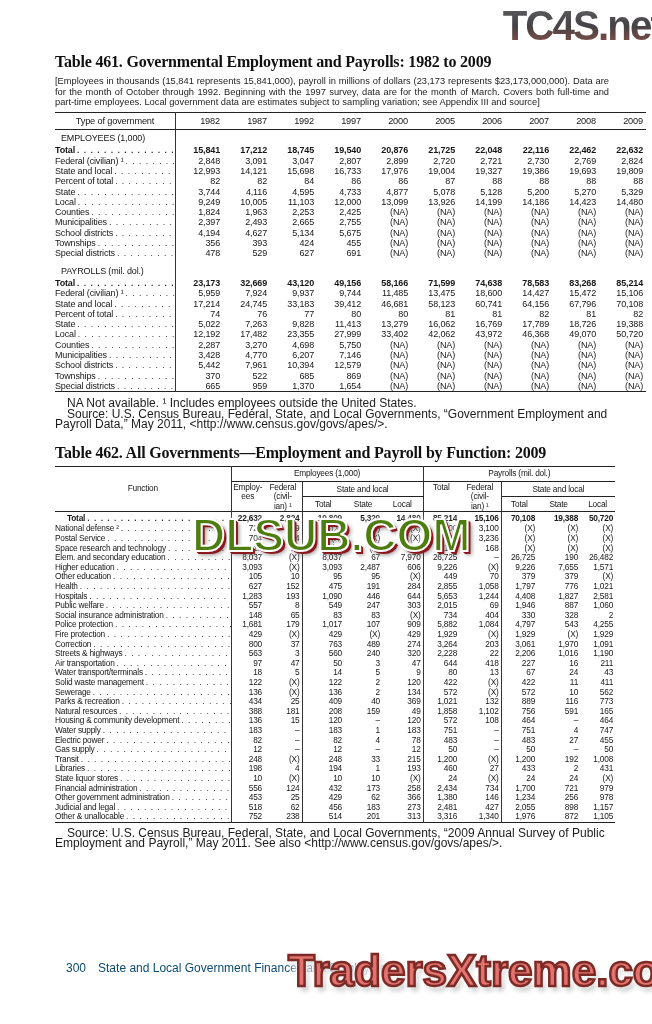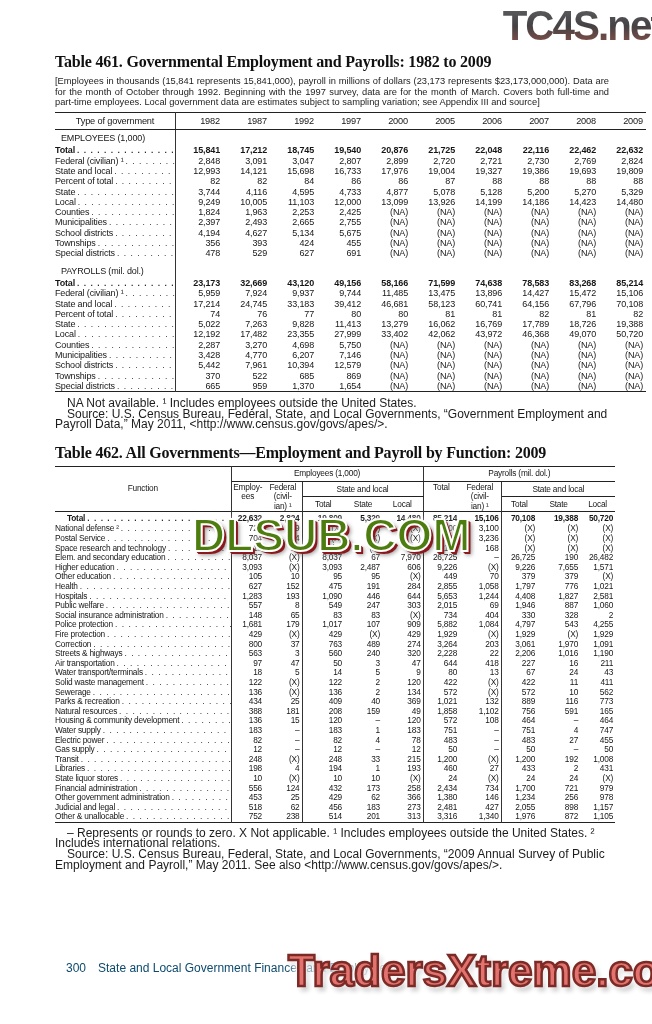--- a/index.html
+++ b/index.html
@@ -332,21 +332,21 @@
                 <span>Federal (civilian) ¹</span>
                 <span class="dots"></span>
               </span>
             </td>
             <td class="num">5,959</td>
             <td class="num">7,924</td>
             <td class="num">9,937</td>
             <td class="num">9,744</td>
             <td class="num">11,485</td>
             <td class="num">13,475</td>
-            <td class="num">13,896</td>
+            <td class="num">18,600</td>
             <td class="num">14,427</td>
             <td class="num">15,472</td>
             <td class="num">15,106</td>
           </tr>
           <tr>
             <td class="lbl ind0">
               <span class="lblwrap">
                 <span>State and local</span>
                 <span class="dots"></span>
               </span>
@@ -1134,21 +1134,20 @@
             <td class="num">3,316</td>
             <td class="num bR">1,340</td>
             <td class="num">1,976</td>
             <td class="num">872</td>
             <td class="num">1,105</td>
           </tr>
         </tbody>
     </table>
 
     <div class="footnote" style="margin-top:5px;width:554px;">
-      <p>– Represents or rounds to zero. X Not applicable. ¹ Includes employees outside the United States. ² Includes international relations.</p>
       <p>Source: U.S. Census Bureau, Federal, State, and Local Governments, “2009 Annual Survey of Public Employment and Payroll,” May 2011. See also &lt;http://www.census.gov/govs/apes/&gt;.</p>
     </div>
   </div>
 
   <div class="wm wm-dlsub">DLSUB.COM</div>
 
   <div class="abs footer-line" style="top:961px;left:54px;">
     <span class="pgnum">300</span><span>State and Local Government Finances and Employment</span>
   </div>
 

